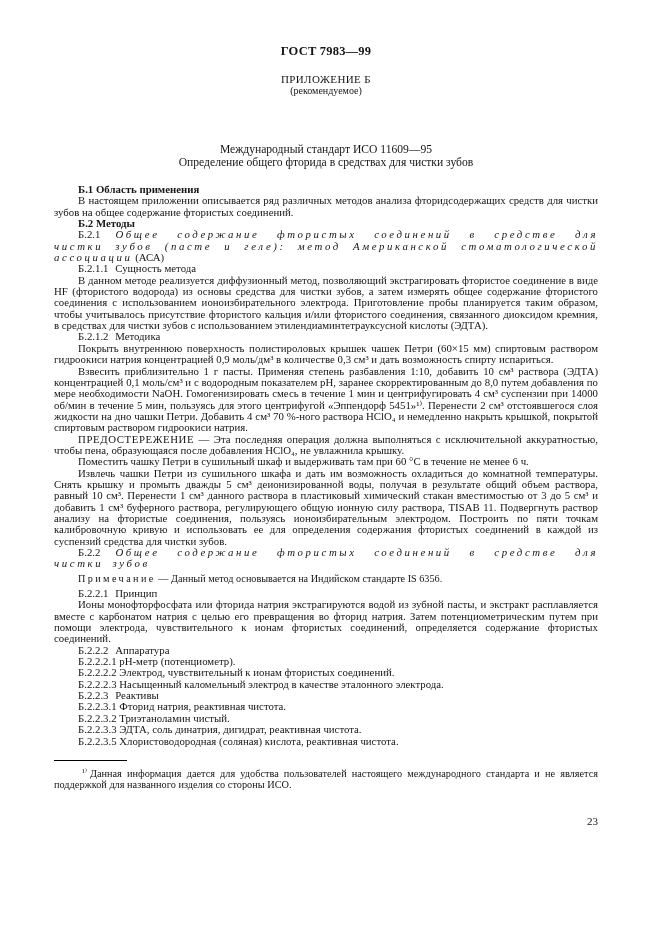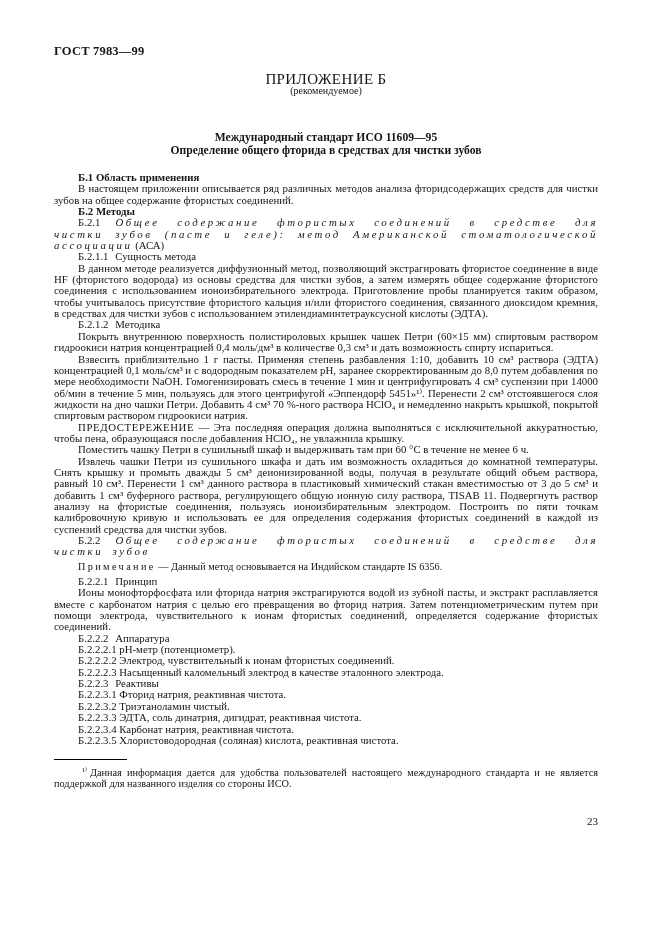--- a/index.html
+++ b/index.html
@@ -16,45 +16,45 @@
     font-family: "Liberation Serif", "DejaVu Serif", serif;
     overflow: hidden;
   }
   .content {
     position: absolute;
     left: 54px;
     top: 44px;
     width: 544px;
   }
   .doc-code {
-    text-align: left;
+    text-align: center;
     font-weight: bold;
     font-size: 12.5px;
     line-height: 14px;
     letter-spacing: 0.2px;
   }
   .appendix {
     text-align: center;
     margin-top: 15px;
   }
   .appendix-label {
-    font-size: 15px;
+    font-size: 11px;
     line-height: 12px;
     letter-spacing: 0.4px;
   }
   .appendix-sub {
     font-size: 10px;
     line-height: 12px;
   }
   .doc-title {
     text-align: center;
-    font-weight: bold;
+    font-weight: normal;
     font-size: 11.6px;
     line-height: 13px;
-    margin-top: 34px;
+    margin-top: 46px;
   }
   .body-text {
     margin-top: 15px;
     font-size: 10.8px;
     line-height: 11.35px;
     text-align: justify;
   }
   .body-text p {
     margin: 0;
     text-indent: 24px;
@@ -122,21 +122,21 @@
       <p>В настоящем приложении описывается ряд различных методов анализа фторидсодержащих средств для чистки зубов на общее содержание фтористых соединений.</p>
 
       <p class="bold">Б.2  Методы</p>
 
       <p><span class="num">Б.2.1</span> <span class="sp">Общее содержание фтористых соединений в средстве для чистки зубов (пасте и геле): метод Американской стоматологической ассоциации</span> <span>(АСА)</span></p>
 
       <p><span class="num">Б.2.1.1</span> <span class="it">Сущность метода</span></p>
       <p>В данном методе реализуется диффузионный метод, позволяющий экстрагировать фтористое соединение в виде HF (фтористого водорода) из основы средства для чистки зубов, а затем измерять общее содержание фтористого соединения с использованием ионоизбирательного электрода. Приготовление пробы планируется таким образом, чтобы учитывалось присутствие фтористого кальция и/или фтористого соединения, связанного диоксидом кремния, в средствах для чистки зубов с использованием этилендиаминтетрауксусной кислоты (ЭДТА).</p>
 
       <p><span class="num">Б.2.1.2</span> <span class="it">Методика</span></p>
-      <p>Покрыть внутреннюю поверхность полистироловых крышек чашек Петри (60×15 мм) спиртовым раствором гидроокиси натрия концентрацией 0,4 моль/дм³ в количестве 0,3 см³ и дать возможность спирту испариться.</p>
+      <p>Покрыть внутреннюю поверхность полистироловых крышек чашек Петри (60×15 мм) спиртовым раствором гидроокиси натрия концентрацией 0,9 моль/дм³ в количестве 0,3 см³ и дать возможность спирту испариться.</p>
       <p>Взвесить приблизительно 1 г пасты. Применяя степень разбавления 1:10, добавить 10 см³ раствора (ЭДТА) концентрацией 0,1 моль/см³ и с водородным показателем pH, заранее скорректированным до 8,0 путем добавления по мере необходимости NaOH. Гомогенизировать смесь в течение 1 мин и центрифугировать 4 см³ суспензии при 14000 об/мин в течение 5 мин, пользуясь для этого центрифугой «Эппендорф 5451»¹⁾. Перенести 2 см³ отстоявшегося слоя жидкости на дно чашки Петри. Добавить 4 см³ 70 %-ного раствора HClO₄ и немедленно накрыть крышкой, покрытой спиртовым раствором гидроокиси натрия.</p>
 
       <p><span class="caps">ПРЕДОСТЕРЕЖЕНИЕ</span> <span>— Эта последняя операция должна выполняться с исключительной аккуратностью, чтобы пена, образующаяся после добавления HClO₄, не увлажнила крышку.</span></p>
 
       <p>Поместить чашку Петри в сушильный шкаф и выдерживать там при 60 °С в течение не менее 6 ч.</p>
       <p>Извлечь чашки Петри из сушильного шкафа и дать им возможность охладиться до комнатной температуры. Снять крышку и промыть дважды 5 см³ деионизированной воды, получая в результате общий объем раствора, равный 10 см³. Перенести 1 см³ данного раствора в пластиковый химический стакан вместимостью от 3 до 5 см³ и добавить 1 см³ буферного раствора, регулирующего общую ионную силу раствора, TISAB 11. Подвергнуть раствор анализу на фтористые соединения, пользуясь ионоизбирательным электродом. Построить по пяти точкам калибровочную кривую и использовать ее для определения содержания фтористых соединений в каждой из суспензий средства для чистки зубов.</p>
 
       <p><span class="num">Б.2.2</span> <span class="sp">Общее содержание фтористых соединений в средстве для чистки зубов</span></p>
 
       <p class="note-line"><span class="note-label">Примечание</span> <span>— Данный метод основывается на Индийском стандарте IS 6356.</span></p>
@@ -146,21 +146,20 @@
 
       <p><span class="num">Б.2.2.2</span> <span class="it">Аппаратура</span></p>
       <p>Б.2.2.2.1  pH-метр (потенциометр).</p>
       <p>Б.2.2.2.2  Электрод, чувствительный к ионам фтористых соединений.</p>
       <p>Б.2.2.2.3  Насыщенный каломельный электрод в качестве эталонного электрода.</p>
 
       <p><span class="num">Б.2.2.3</span> <span class="it">Реактивы</span></p>
       <p>Б.2.2.3.1  Фторид натрия, реактивная чистота.</p>
       <p>Б.2.2.3.2  Триэтаноламин чистый.</p>
       <p>Б.2.2.3.3  ЭДТА, соль динатрия, дигидрат, реактивная чистота.</p>
-      <p>Б.2.2.3.4  Карбонат натрия, реактивная чистота.</p>
       <p>Б.2.2.3.5  Хлористоводородная (соляная) кислота, реактивная чистота.</p>
 
     </div>
 
     <div class="footnote">
       <div class="footnote-rule"></div>
       <p><span class="fn-marker">¹⁾</span><span>Данная информация дается для удобства пользователей настоящего международного стандарта и не является поддержкой для названного изделия со стороны ИСО.</span></p>
     </div>
 
     <div class="page-num">23</div>

